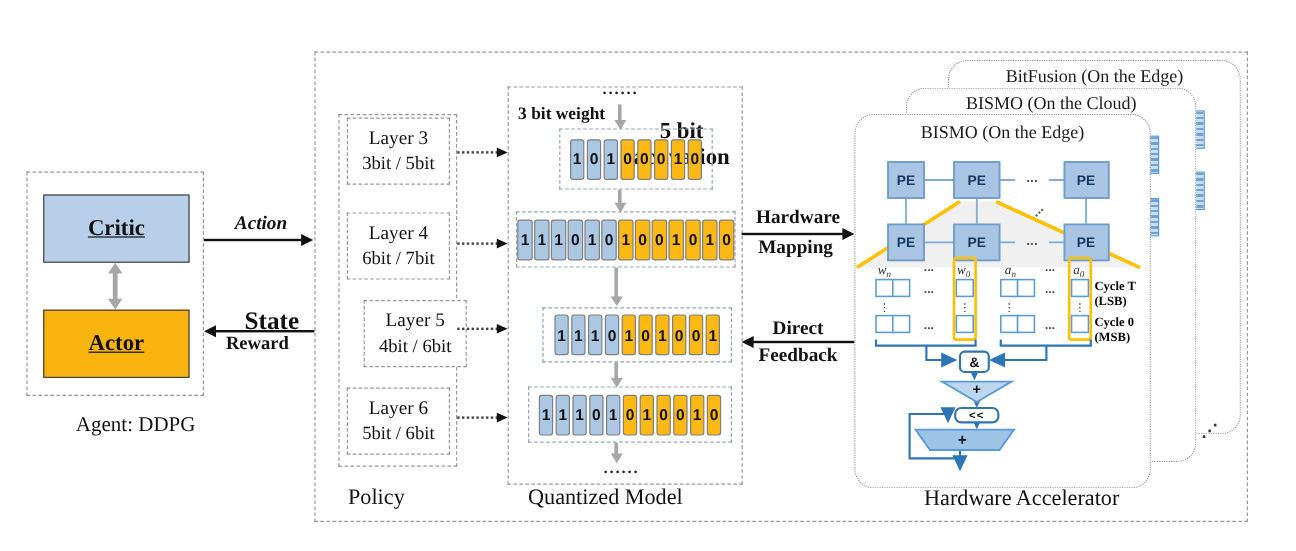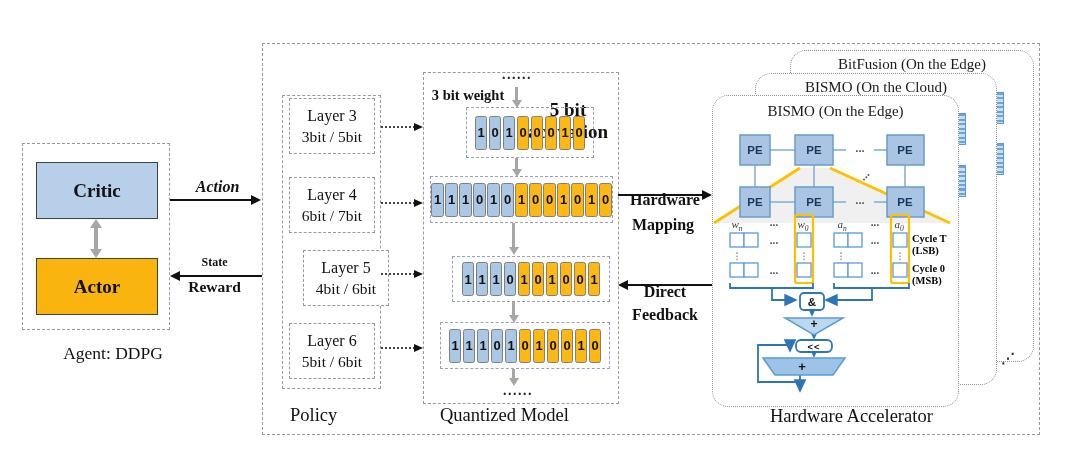--- a/index.html
+++ b/index.html
@@ -7,21 +7,21 @@
     --actor-orange:#f9b40f; --pe-fill:#a9c5e3; --line-blue:#2e75b6;
     --connector-blue:#7fabd6; --accent-yellow:#ffc000; --arrow-gray:#a6a6a6;
   }
   html,body{margin:0;padding:0;background:#fff;}
   #stage{position:relative;width:1080px;height:459px;background:#fff;overflow:hidden;
          font-family:"Liberation Serif",serif;color:#111;}
   .dashed{position:absolute;border:1.5px dashed #999;background:transparent;}
   .dotted-card{position:absolute;border:1.5px dotted #8f8f8f;border-radius:16px;background:#fff;}
   .card-title{text-align:center;font-size:15px;padding-top:5px;color:#1a1a1a;}
   .solid-box{position:absolute;border:1.5px solid #404040;display:flex;align-items:center;justify-content:center;
-             font-weight:bold;font-size:19px;}
+             font-weight:bold;font-size:19px;text-decoration:underline;}
   .lbl{position:absolute;text-align:center;}
   .bold{font-weight:bold;}
   
   .h-arrow{position:absolute;height:2px;background:#111;}
   .h-arrow.right::after{content:"";position:absolute;right:-9px;top:-4px;
      border-top:5px solid transparent;border-bottom:5px solid transparent;border-left:10px solid #111;}
   .h-arrow.left::before{content:"";position:absolute;left:-9px;top:-4px;
      border-top:5px solid transparent;border-bottom:5px solid transparent;border-right:10px solid #111;}
   
   .dot-arrow{position:absolute;height:0;border-top:2px dotted #444;}
@@ -42,21 +42,21 @@
   .bit{box-sizing:border-box;width:12.5px;height:34px;border:1.7px solid #7f7f7f;border-radius:2.5px;
        display:flex;align-items:center;justify-content:center;
        font-family:"Liberation Sans",sans-serif;font-weight:bold;font-size:13px;color:#111;}
   .bit.w{background:var(--weight-blue);}
   .bit.a{background:var(--activation-orange);}
   .layer-box{position:absolute;border:1.5px dashed #999;background:#fff;text-align:center;
              font-size:16px;line-height:1.3;padding-top:7px;box-sizing:border-box;}
   .dots{position:absolute;font-weight:bold;letter-spacing:1.5px;font-size:14px;text-align:center;color:#222;}
   .mem-bar{position:absolute;border:1px solid #5b9bd5;
      background:repeating-linear-gradient(180deg,#6fa3d8 0 2px,#c9def1 2px 4.5px);}
-  .two-line{line-height:1.15;margin-top:18px;}
+  .two-line{line-height:1.15;}
   .section-label{position:absolute;font-size:18.5px;}
 </style>
 </head>
 <body>
 
 <div id="stage">
 
   <div class="dashed" style="left:262px;top:43px;width:776px;height:390px;"></div>
 
   <div class="dashed" style="left:22px;top:143px;width:146px;height:185px;"></div>
@@ -64,21 +64,21 @@
     <span>Critic</span>
   </div>
   <div class="dbl-arrow" style="left:94px;top:227px;height:23px;"></div>
   <div class="solid-box" style="left:36px;top:258px;width:120px;height:55px;background:var(--actor-orange);">
     <span>Actor</span>
   </div>
   <div class="lbl" style="left:38px;top:343px;width:150px;font-size:17.5px;">Agent: DDPG</div>
 
   <div class="lbl bold" style="left:175px;top:178px;width:85px;font-size:16px;font-style:italic;">Action</div>
   <div class="h-arrow right" style="left:170px;top:199px;width:82px;"></div>
-  <div class="lbl bold" style="left:172px;top:255px;width:85px;font-size:12px;">State</div>
+  <div class="lbl bold" style="left:184px;top:255px;width:85px;font-size:21px;">State</div>
   <div class="h-arrow left" style="left:179px;top:275px;width:83px;"></div>
   <div class="lbl bold" style="left:172px;top:278px;width:85px;font-size:15.5px;">Reward</div>
 
   <div class="dashed" style="left:282px;top:95px;width:97px;height:292px;"></div>
   <div class="layer-box" style="left:289px;top:98px;width:86px;height:56px;">
     <div>Layer 3</div>
     <div style="font-size:15.5px;">3bit / 5bit</div>
   </div>
   <div class="layer-box" style="left:289px;top:177px;width:86px;height:56px;">
     <div>Layer 4</div>

